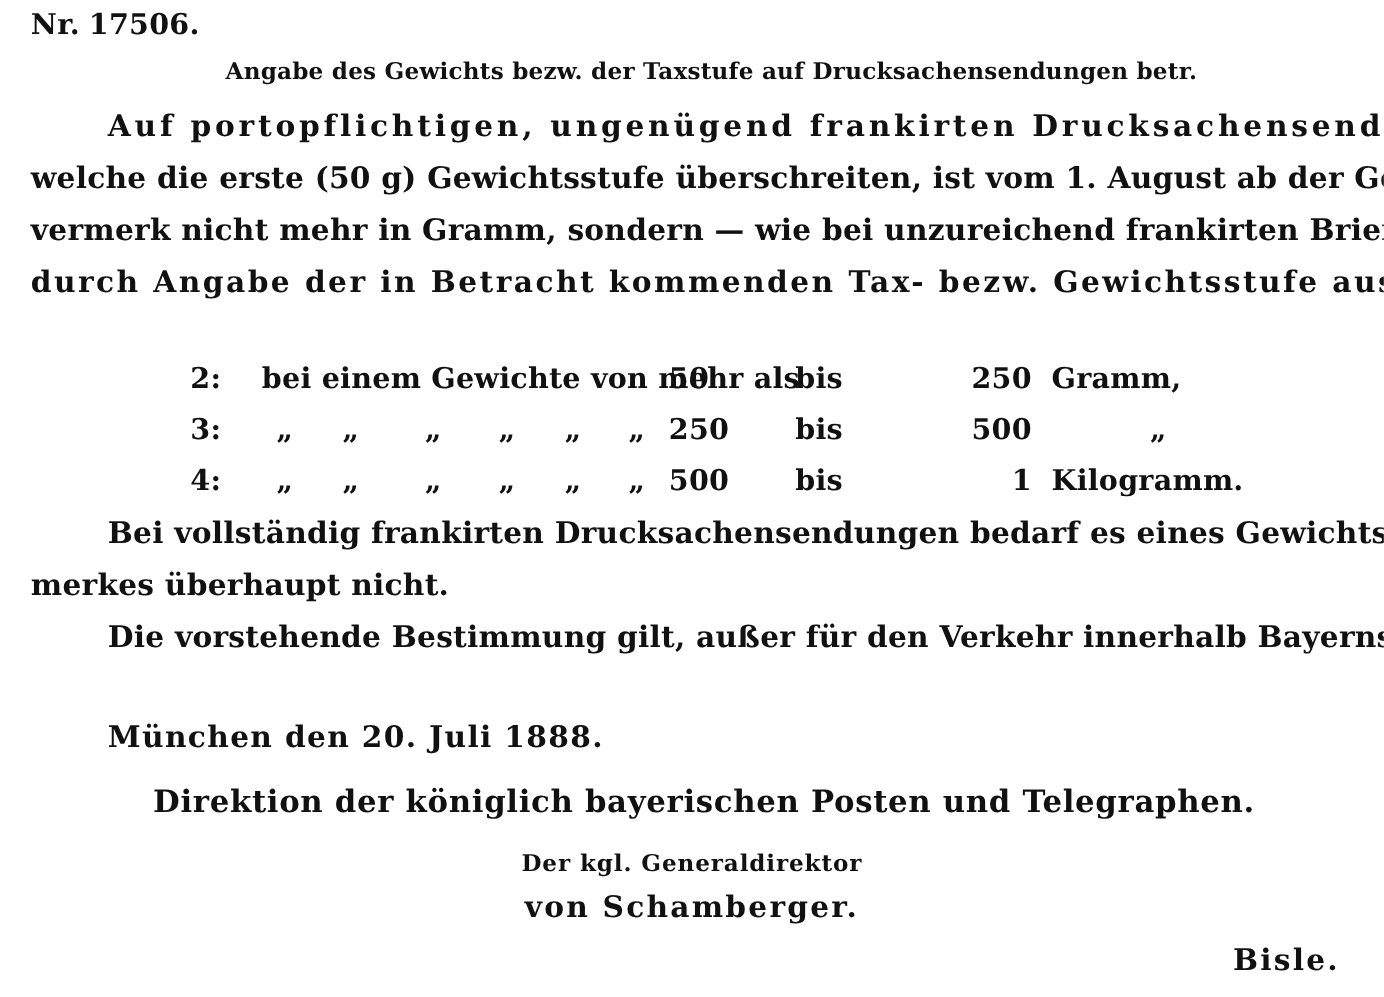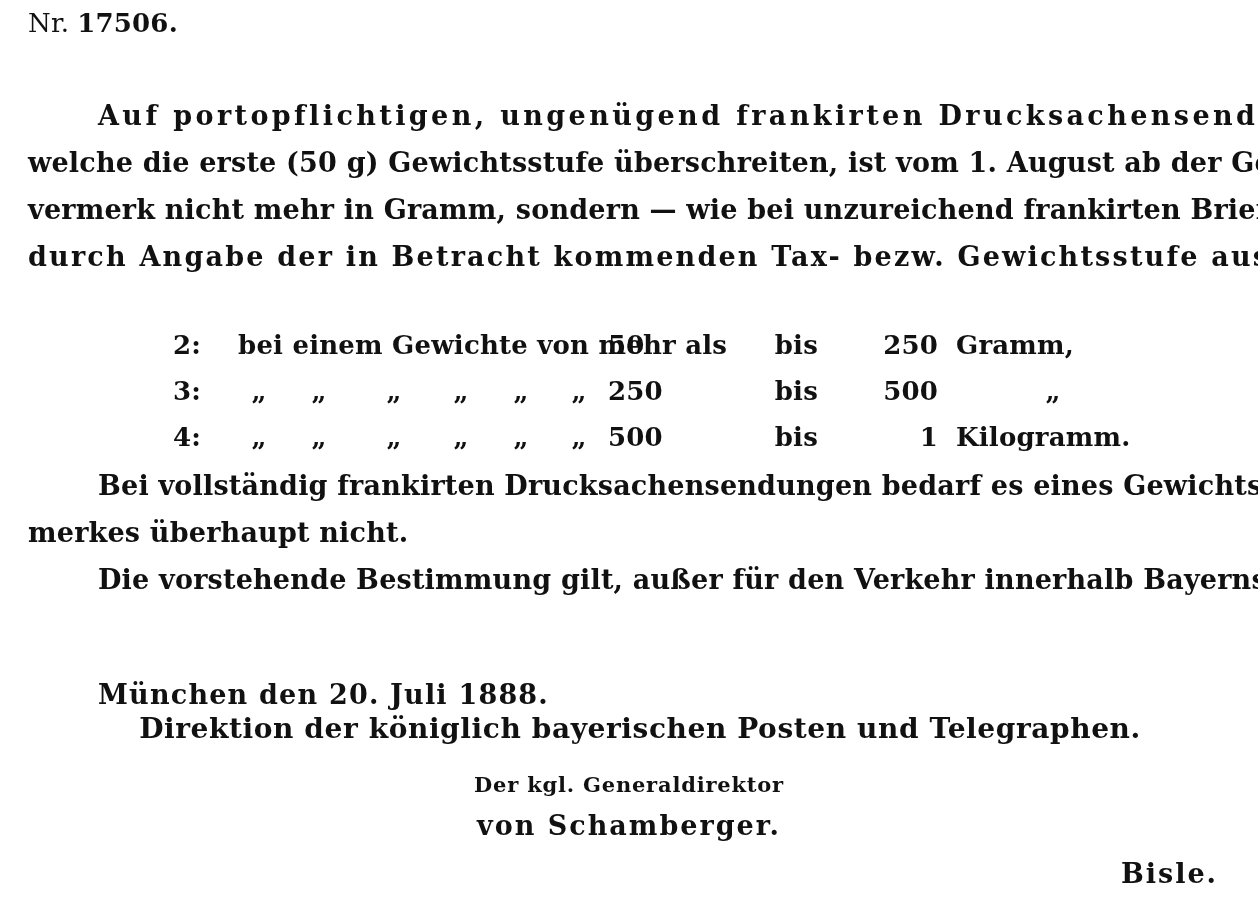--- a/index.html
+++ b/index.html
@@ -31,21 +31,21 @@
   }
 
   .nr-line {
     position: absolute;
     left: 28px;
     top: 8px;
     font-size: 26px;
   }
   .nr-line .nr-label {
     font-family: "DejaVu Serif", serif;
-    font-weight: 400;
+    font-weight: 700;
   }
   .nr-line .nr-value {
     font-family: "DejaVu Serif", serif;
     font-weight: 700;
     margin-left: 8px;
     margin-top: 29px;
   }
 
   .subject {
     position: absolute;
@@ -93,21 +93,21 @@
     display: flex;
     align-items: baseline;
     font-size: 26px;
     line-height: 46px;
     font-weight: 700;
     white-space: nowrap;
   }
   .c-num { width: 210px; text-align: left; padding-left: 145px; box-sizing: border-box; }
   .c-text { width: 370px; text-align: left; }
   .c-from { width: 115px; text-align: left; }
-  .c-bis  { width: 95px;  text-align: right; }
+  .c-bis  { width: 95px;  text-align: left; }
   .c-to   { width: 120px; text-align: right; }
   .c-unit { width: 230px; text-align: left; padding-left: 18px; box-sizing: border-box; }
 
   .quotes {
     display: flex;
     width: 370px;
   }
   .quotes span {
     display: inline-block;
     text-align: center;
@@ -132,21 +132,20 @@
     width: 1205px;
   }
   .place-line {
     position: absolute;
     left: 98px;
     top: 655px;
     font-size: 27px;
     font-weight: 700;
     letter-spacing: 1.2px;
     white-space: nowrap;
-    margin-top: 24px;
   }
   .authority {
     position: absolute;
     left: 11px;
     top: 712px;
     width: 1258px;
     text-align: center;
     font-size: 28px;
     font-weight: 900;
     letter-spacing: 0.6px;
@@ -183,20 +182,21 @@
 </style>
 </head>
 <body>
 
 <div class="page">
 
   <div class="nr-line">
     <span class="nr-label frak">Nr.</span><span class="nr-value frak">17506.</span>
   </div>
 
+  <div class="subject frak">Angabe des Gewichts bezw. der Taxstufe auf Drucksachensendungen betr.</div>
 
   <div class="body-block">
     <div class="para frak">
       <span class="ln indent spaced-wide">Auf portopflichtigen, ungenügend frankirten Drucksachensendungen,</span>
       <span class="ln">welche die erste (50 g) Gewichtsstufe überschreiten, ist vom 1. August ab der Gewichts-</span>
       <span class="ln">vermerk nicht mehr in Gramm, sondern — wie bei unzureichend frankirten Briefen —</span>
       <span class="ln spaced">durch Angabe der in Betracht kommenden Tax- bezw. Gewichtsstufe aus-</span>
     </div>
   </div>
 

